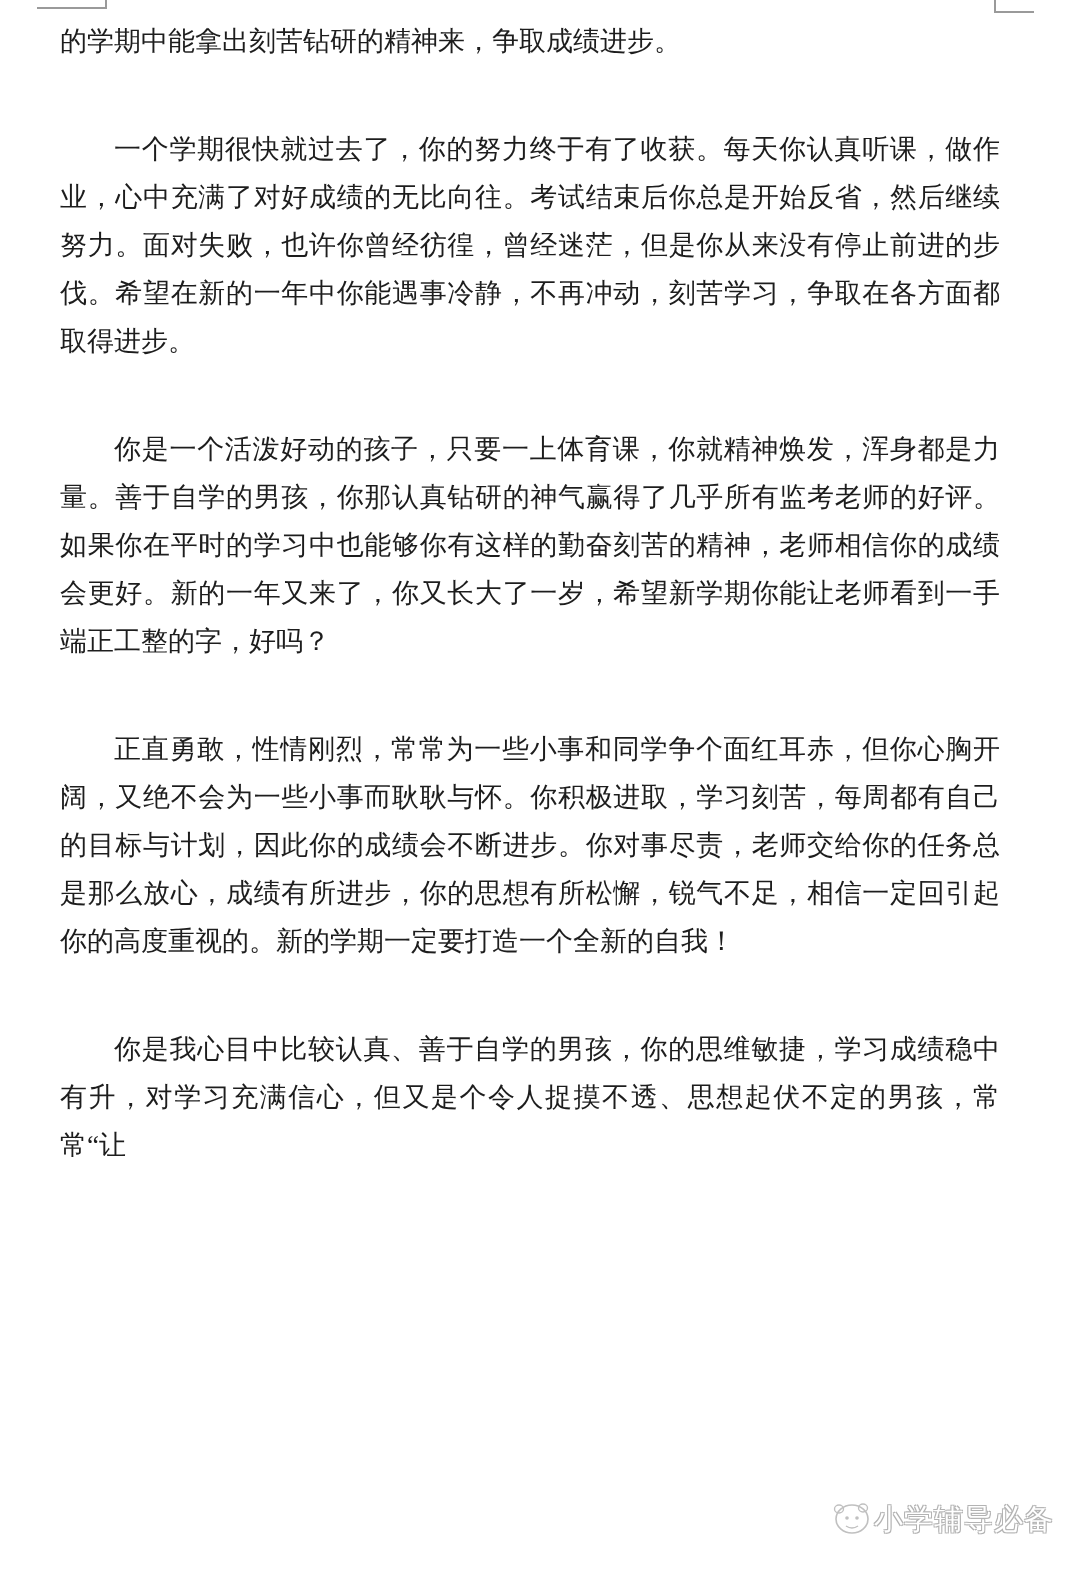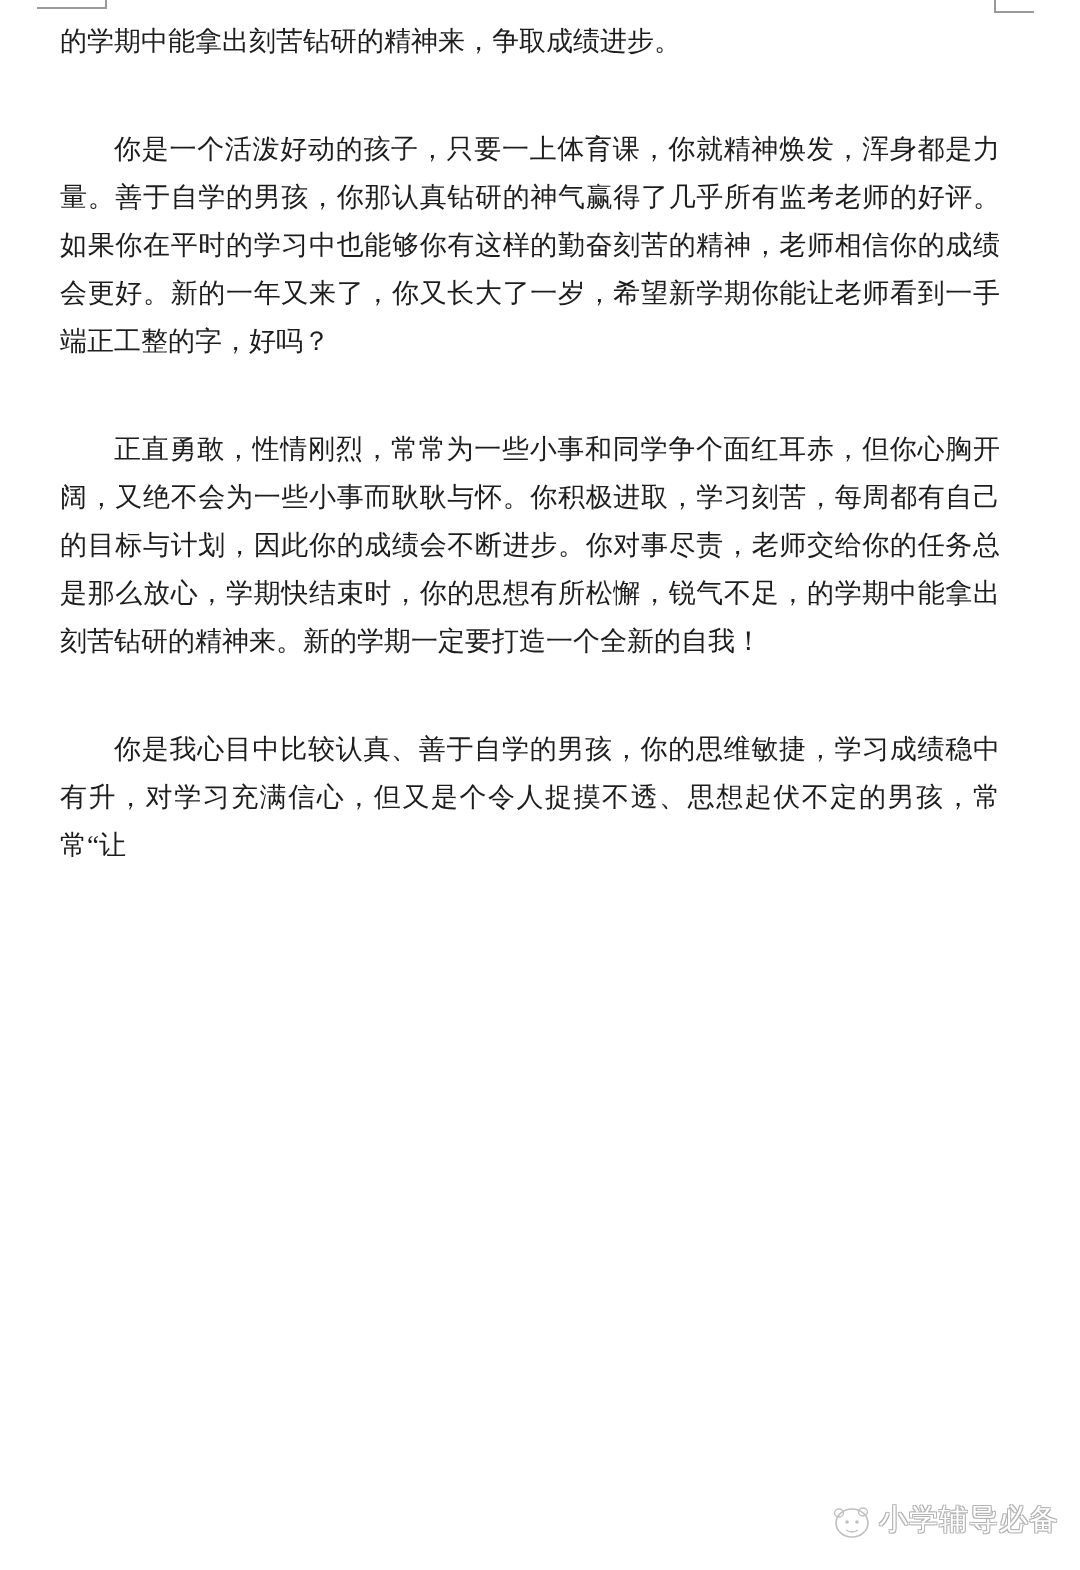--- a/index.html
+++ b/index.html
@@ -46,22 +46,21 @@
   .mark-tl-h { left: 37px;  top: 7px;  width: 70px; height: 2px; }
   .mark-tl-v { left: 105px; top: 0;    width: 2px;  height: 9px; }
   .mark-tr-v { left: 994px; top: 0;    width: 2px;  height: 13px; }
   .mark-tr-h { left: 994px; top: 11px; width: 40px; height: 2px; }
   
   .watermark {
     position: absolute;
     left: 830px;
     top: 1500px;
     display: flex;
-    align-items: flex-end;
-    gap: 5px;
+    align-items: flex-start;
     pointer-events: none;
   }
   .wm-text {
     font-family: "Liberation Serif", serif;
     font-size: 29px;
     letter-spacing: 1px;
     color: #ffffff;
     text-shadow:
       -1px -1px 0 #b3b3b3,
        1px -1px 0 #b3b3b3,
@@ -76,22 +75,23 @@
 
 <div class="page">
 
   <div class="mark mark-tl-h"></div>
   <div class="mark mark-tl-v"></div>
   <div class="mark mark-tr-v"></div>
   <div class="mark mark-tr-h"></div>
 
   <div class="content">
     <p class="para no-indent">的学期中能拿出刻苦钻研的精神来，争取成绩进步。</p>
+    <p class="para">一个学期很快就过去了，你的努力终于有了收获。每天你认真听课，做作业，心中充满了对好成绩的无比向往。考试结束后你总是开始反省，然后继续努力。面对失败，也许你曾经彷徨，曾经迷茫，但是你从来没有停止前进的步伐。希望在新的一年中你能遇事冷静，不再冲动，刻苦学习，争取在各方面都取得进步。</p>
     <p class="para">你是一个活泼好动的孩子，只要一上体育课，你就精神焕发，浑身都是力量。善于自学的男孩，你那认真钻研的神气赢得了几乎所有监考老师的好评。如果你在平时的学习中也能够你有这样的勤奋刻苦的精神，老师相信你的成绩会更好。新的一年又来了，你又长大了一岁，希望新学期你能让老师看到一手端正工整的字，好吗？</p>
-    <p class="para">正直勇敢，性情刚烈，常常为一些小事和同学争个面红耳赤，但你心胸开阔，又绝不会为一些小事而耿耿与怀。你积极进取，学习刻苦，每周都有自己的目标与计划，因此你的成绩会不断进步。你对事尽责，老师交给你的任务总是那么放心，学期快结束时，你的思想有所松懈，锐气不足，的学期中能拿出刻苦钻研的精神来。新的学期一定要打造一个全新的自我！</p>
+    <p class="para">正直勇敢，性情刚烈，常常为一些小事和同学争个面红耳赤，但你心胸开阔，又绝不会为一些小事而耿耿与怀。你积极进取，学习刻苦，每周都有自己的目标与计划，因此你的成绩会不断进步。你对事尽责，老师交给你的任务总是那么放心，成绩有所进步，你的思想有所松懈，锐气不足，相信一定回引起你的高度重视的。新的学期一定要打造一个全新的自我！</p>
     <p class="para">你是我心目中比较认真、善于自学的男孩，你的思维敏捷，学习成绩稳中有升，对学习充满信心，但又是个令人捉摸不透、思想起伏不定的男孩，常常“让</p>
   </div>
 
   <div class="watermark">
     <span class="wm-icon">
       <svg width="44" height="36" viewBox="0 0 44 36" fill="none" xmlns="http://www.w3.org/2000/svg">
         <ellipse cx="22" cy="19" rx="16" ry="14" stroke="#c0c0c0" stroke-width="1.6"></ellipse>
         <ellipse cx="9" cy="9" rx="4.5" ry="4" stroke="#c0c0c0" stroke-width="1.4"></ellipse>
         <ellipse cx="33" cy="8" rx="4.5" ry="4" stroke="#c0c0c0" stroke-width="1.4"></ellipse>
         <circle cx="17" cy="18" r="1.8" fill="#c0c0c0"></circle>

